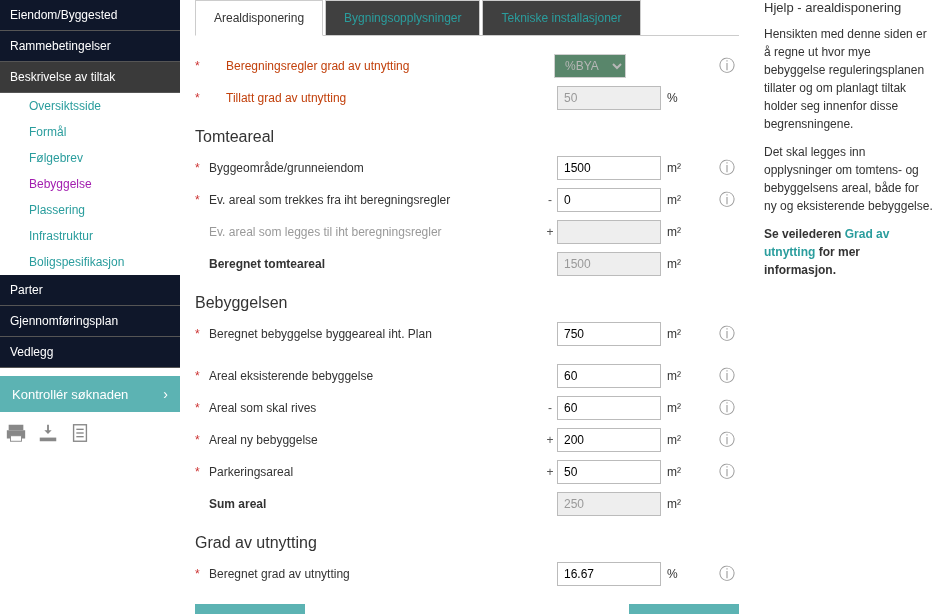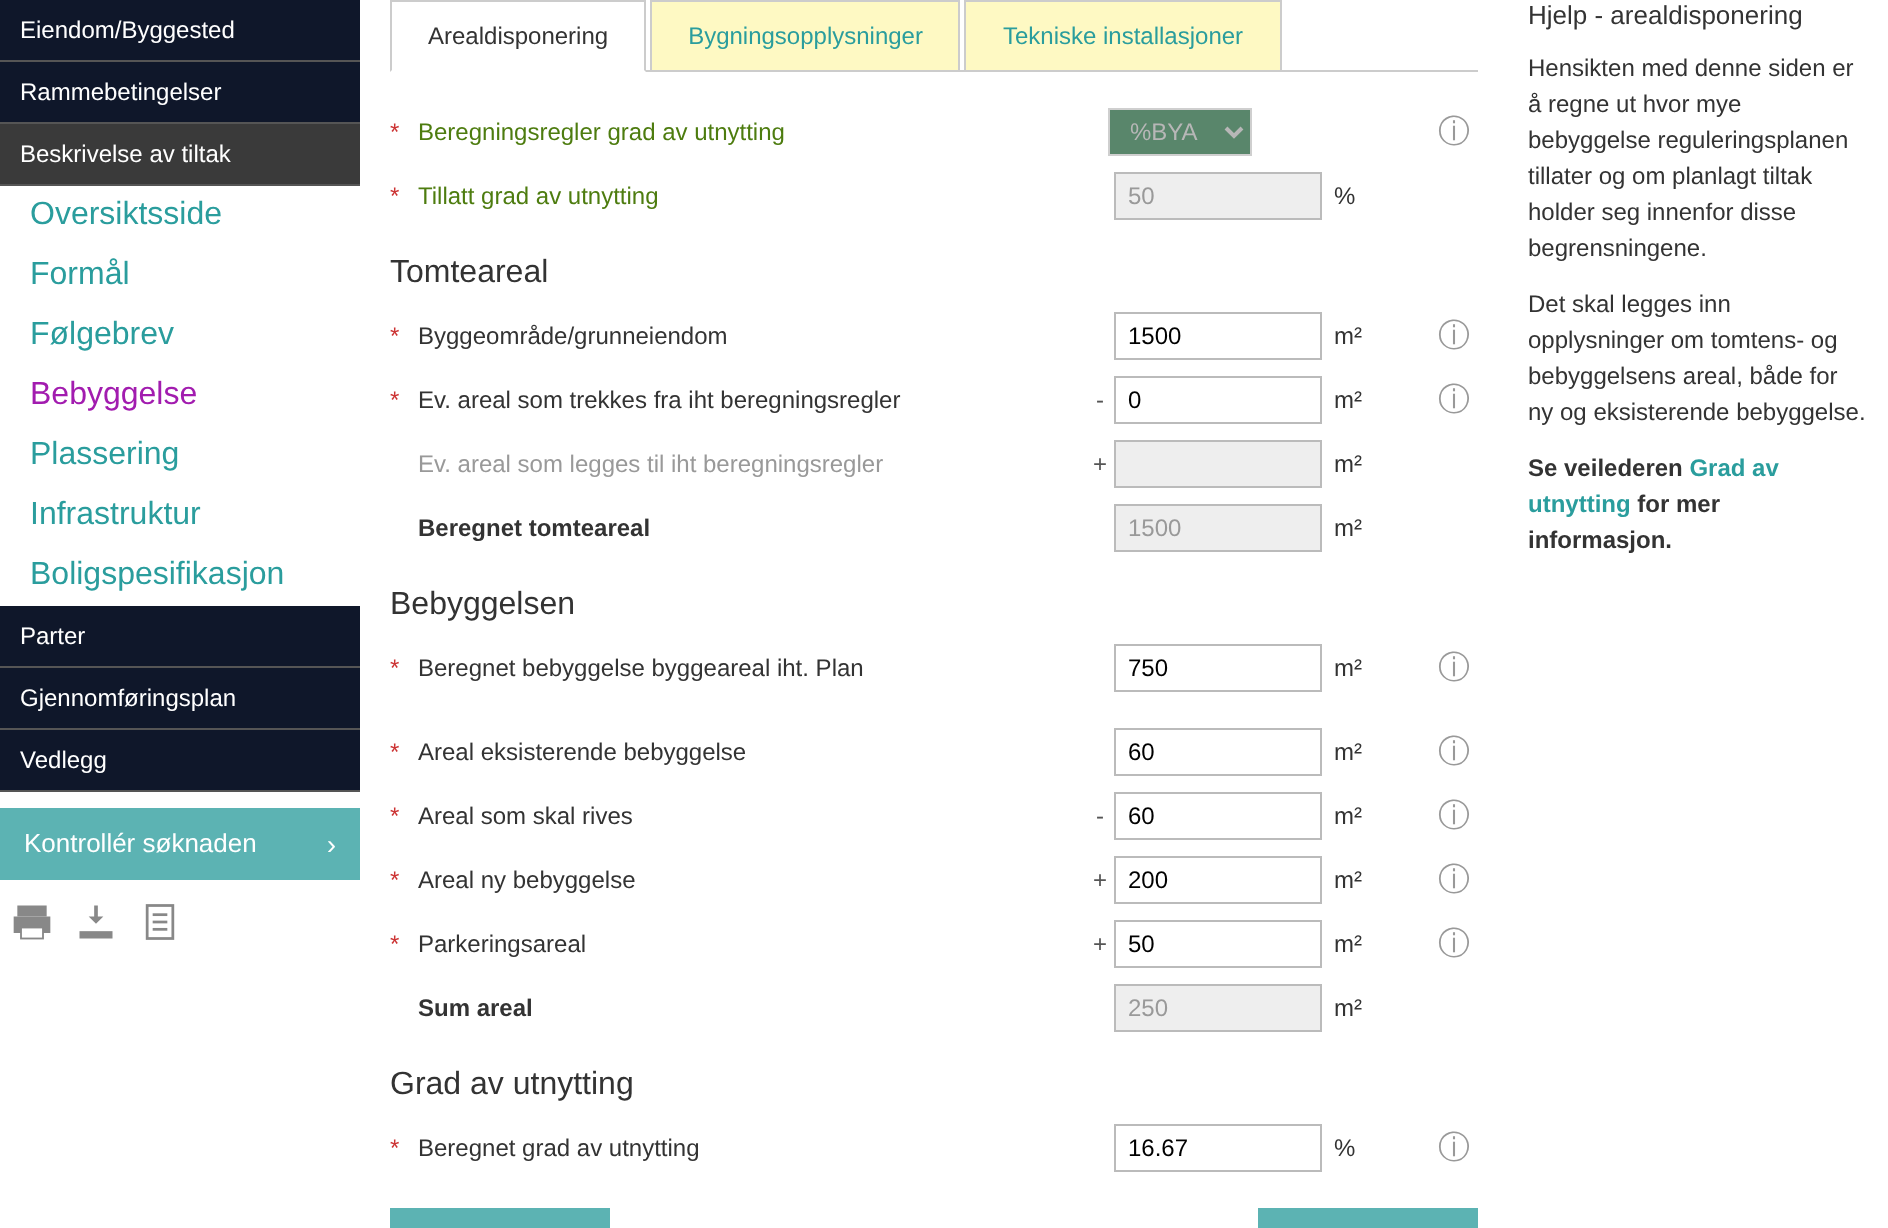--- a/index.html
+++ b/index.html
@@ -4,34 +4,34 @@
 <style>
 * { box-sizing: border-box; margin: 0; padding: 0; }
 body { font-family: Arial, sans-serif; font-size: 12px; color: #333; width: 944px; }
 .container { display: flex; }
 .sidebar { width: 180px; }
 .main { flex: 1; padding: 0 15px; }
 .help { width: 190px; padding: 0 10px; }
 
 .nav-header { background: #0f172a; color: #fff; padding: 8px 10px; font-size: 12px; cursor: pointer; border-bottom: 1px solid #555; }
 .nav-header.active { background: #3a3a3a; }
-.nav-sub { padding: 6px 15px; color: #2a9d9d; font-size: 16px; cursor: pointer; background: #fff; }
+.nav-sub { padding: 6px 29px; color: #2a9d9d; font-size: 12px; cursor: pointer; background: #fff; }
 .nav-sub.current { color: #a21caf; }
-.control-btn { background: #5cb3b3; color: #fff; padding: 10px 12px; font-size: 13px; cursor: pointer; display: flex; justify-content: space-between; align-items: flex-start; margin-top: 8px; }
+.control-btn { background: #5cb3b3; color: #fff; padding: 10px 12px; font-size: 13px; cursor: pointer; display: flex; justify-content: space-between; align-items: center; margin-top: 8px; }
 .control-btn .arrow { font-size: 14px; }
 .icon-row { display: flex; gap: 10px; margin-top: 10px; padding: 0 5px; }
 
 .tabs { display: flex; border-bottom: 1px solid #ccc; margin-bottom: 18px; }
-.tab { padding: 10px 18px; border: 1px solid #ccc; border-bottom: none; background: #fef9c3; color: #2a9d9d; cursor: pointer; font-size: 12px; margin-right: 2px; }
+.tab { padding: 10px 18px; border: 1px solid #ccc; border-bottom: none; background: #404040; color: #2a9d9d; cursor: pointer; font-size: 12px; margin-right: 2px; }
 .tab.active { background: #fff; color: #333; border-bottom: 1px solid #fff; margin-bottom: -1px; }
 
 .form-row { display: flex; align-items: center; margin-bottom: 8px; }
 .star { color: #c33; margin-right: 6px; width: 8px; }
 .label { flex: 1; font-size: 12px; }
-.label.link { color: #4d7c0f; }
+.label.link { color: #c2410c; margin-left: 17px; }
 .label.gray { color: #999; }
 .label.bold { font-weight: bold; }
 .op { width: 14px; text-align: center; color: #555; }
 .input { width: 104px; padding: 4px 6px; border: 1px solid #bbb; font-size: 12px; }
 .input[disabled] { background: #eee; color: #999; }
 .select { width: 72px; padding: 3px 6px; border: 1px solid #bbb; background: #14532d; color: #999; font-size: 12px; }
 .unit { width: 24px; padding-left: 6px; font-size: 12px; }
 .info { width: 24px; color: #999; text-align: center; font-size: 16px; cursor: pointer; margin-left: 30px; }
 .info-spacer { width: 54px; }
 

